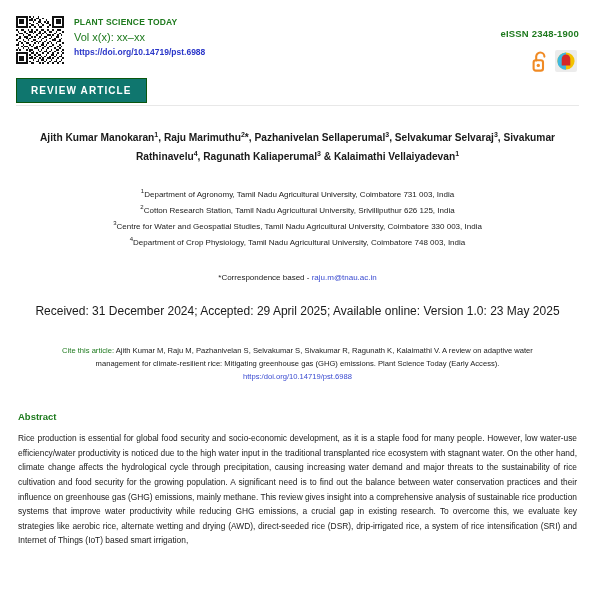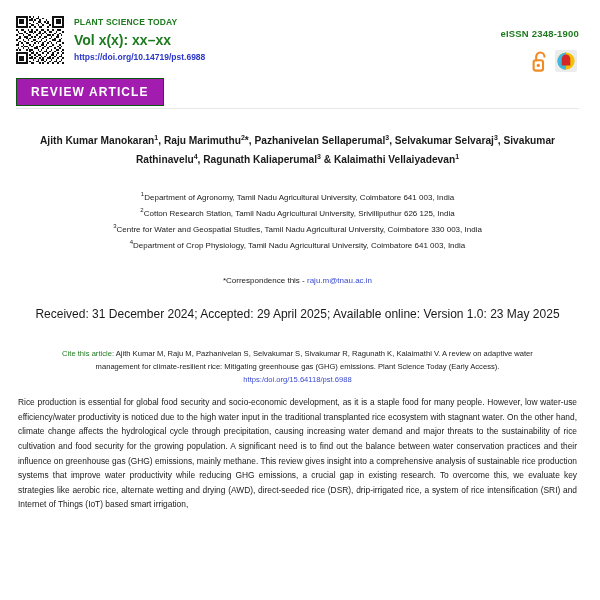--- a/index.html
+++ b/index.html
@@ -45,22 +45,22 @@
     padding-top: 2px;
   }
   .journal-name {
     font-size: 8.5px;
     font-weight: bold;
     color: #1e7a1e;
     letter-spacing: .2px;
     line-height: 1.5;
   }
   .journal-vol {
-    font-size: 14px;
-    font-weight: bold;
+    font-size: 11px;
+    font-weight: normal;
     color: #1e7a1e;
     line-height: 1.6;
   }
   .journal-doi {
     font-size: 8.5px;
     font-weight: bold;
     color: #2b37c9;
     line-height: 1.6;
     text-align: center;
   }
@@ -85,23 +85,23 @@
   .oa-icon { width: 17px; height: 22px; display: block; }
   .cm-icon { width: 22px; height: 22px; display: block; }
 
   
   .tagrow {
     margin-top: 6px;
     position: relative;
   }
   .review-badge {
     display: inline-block;
-    background: #a21caf;
+    background: #0f766e;
     color: #ffffff;
-    font-size: 12px;
+    font-size: 10px;
     font-weight: bold;
     letter-spacing: 1.1px;
     padding: 6px 14px 6px 14px;
     border: 1px solid #0a560e;
   }
   .hairline {
     position: absolute;
     left: 0;
     right: 0;
     bottom: -3px;
@@ -441,40 +441,41 @@
   <div class="tagrow">
     <span class="review-badge">REVIEW ARTICLE</span>
     <span class="hairline"></span>
   </div>
 
 
   <div class="authors">Ajith Kumar Manokaran<sup>1</sup>, Raju Marimuthu<sup>2</sup>*, Pazhanivelan Sellaperumal<sup>3</sup>, Selvakumar Selvaraj<sup>3</sup>, Sivakumar Rathinavelu<sup>4</sup>, Ragunath Kaliaperumal<sup>3</sup> &amp; Kalaimathi Vellaiyadevan<sup>1</sup></div>
 
   <div class="affiliations">
     <div class="affiliation">
-      <sup>1</sup><span>Department of Agronomy, Tamil Nadu Agricultural University, Coimbatore 641 003, India</span>
+      <sup>1</sup><span>Department of Agronomy, Tamil Nadu Agricultural University, Coimbatore 731 003, India</span>
     </div>
     <div class="affiliation">
       <sup>2</sup><span>Cotton Research Station, Tamil Nadu Agricultural University, Srivilliputhur 626 125, India</span>
     </div>
     <div class="affiliation">
       <sup>3</sup><span>Centre for Water and Geospatial Studies, Tamil Nadu Agricultural University, Coimbatore  330 003, India</span>
     </div>
     <div class="affiliation">
-      <sup>4</sup><span>Department of Crop Physiology, Tamil Nadu Agricultural University, Coimbatore 641 003, India</span>
+      <sup>4</sup><span>Department of Crop Physiology, Tamil Nadu Agricultural University, Coimbatore 748 003, India</span>
     </div>
   </div>
 
   <div class="corr">
-    <span>*Correspondence this -</span>
+    <span>*Correspondence based -</span>
     <span class="link">raju.m@tnau.ac.in</span>
   </div>
 
   <div class="dates">Received: 31 December 2024; Accepted: 29 April 2025; Available online: Version 1.0: 23 May 2025</div>
 
   <div class="cite">
     <span class="cite-label">Cite this article:</span><span> Ajith Kumar M,  Raju M, Pazhanivelan S,  Selvakumar S, Sivakumar R, Ragunath K, Kalaimathi V. A review on adaptive water management for climate-resilient rice: Mitigating greenhouse gas (GHG) emissions. Plant Science Today (Early Access).</span>
-    <span class="cite-doi">https:/doi.org/15.64118/pst.6988</span>
+    <span class="cite-doi">https:/doi.org/10.14719/pst.6988</span>
   </div>
 
+  <div class="abstract-head">Abstract</div>
   <div class="abstract-body">Rice production is essential for global food security and socio-economic development, as it is a staple food for many people. However, low water-use efficiency/water productivity is noticed due to the high water input in the traditional transplanted rice ecosystem with stagnant water. On the other hand, climate change affects the hydrological cycle through precipitation, causing increasing water demand and major threats to the sustainability of rice cultivation and food security for the growing population. A significant need is to find out the balance between water conservation practices and their influence on greenhouse gas (GHG) emissions, mainly methane. This review gives insight into a comprehensive analysis of sustainable rice production systems that improve water productivity while reducing GHG emissions, a crucial gap in existing research. To overcome this, we evaluate key strategies like aerobic rice, alternate wetting and drying (AWD), direct-seeded rice (DSR), drip-irrigated rice, a system of rice intensification (SRI) and Internet of Things (IoT) based smart irrigation,</div>
 
 </div>
 
 </body></html>

